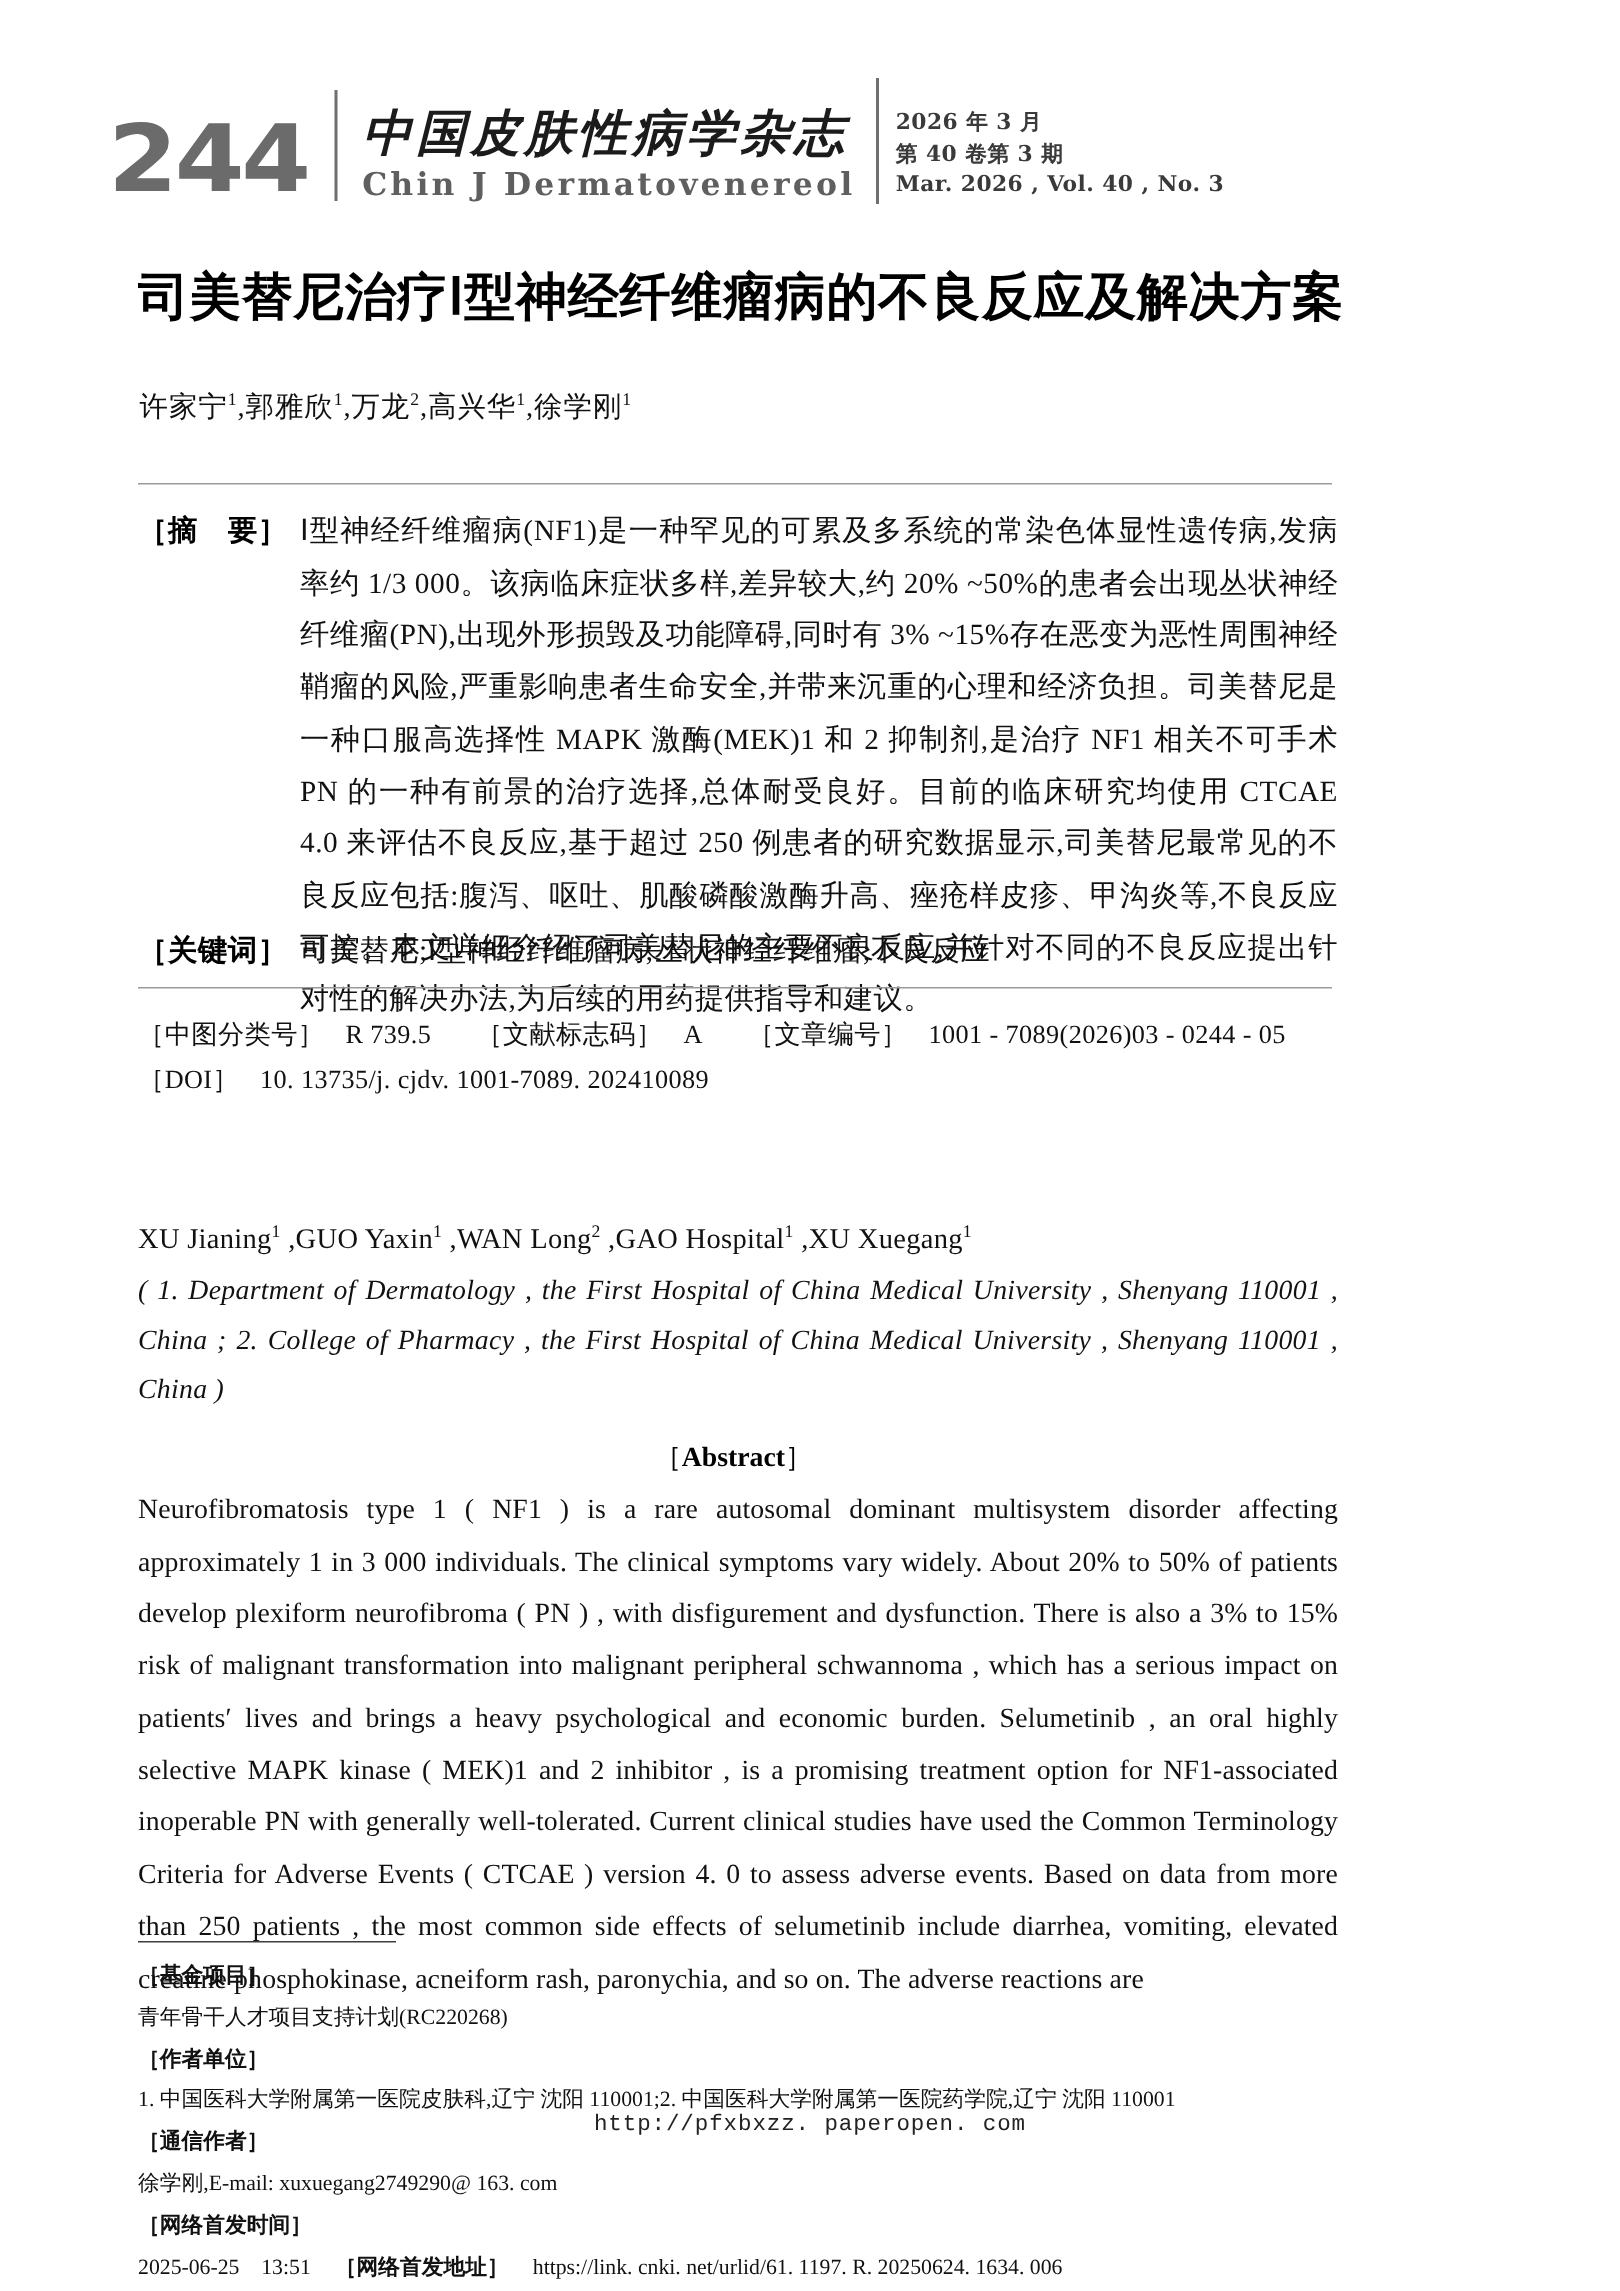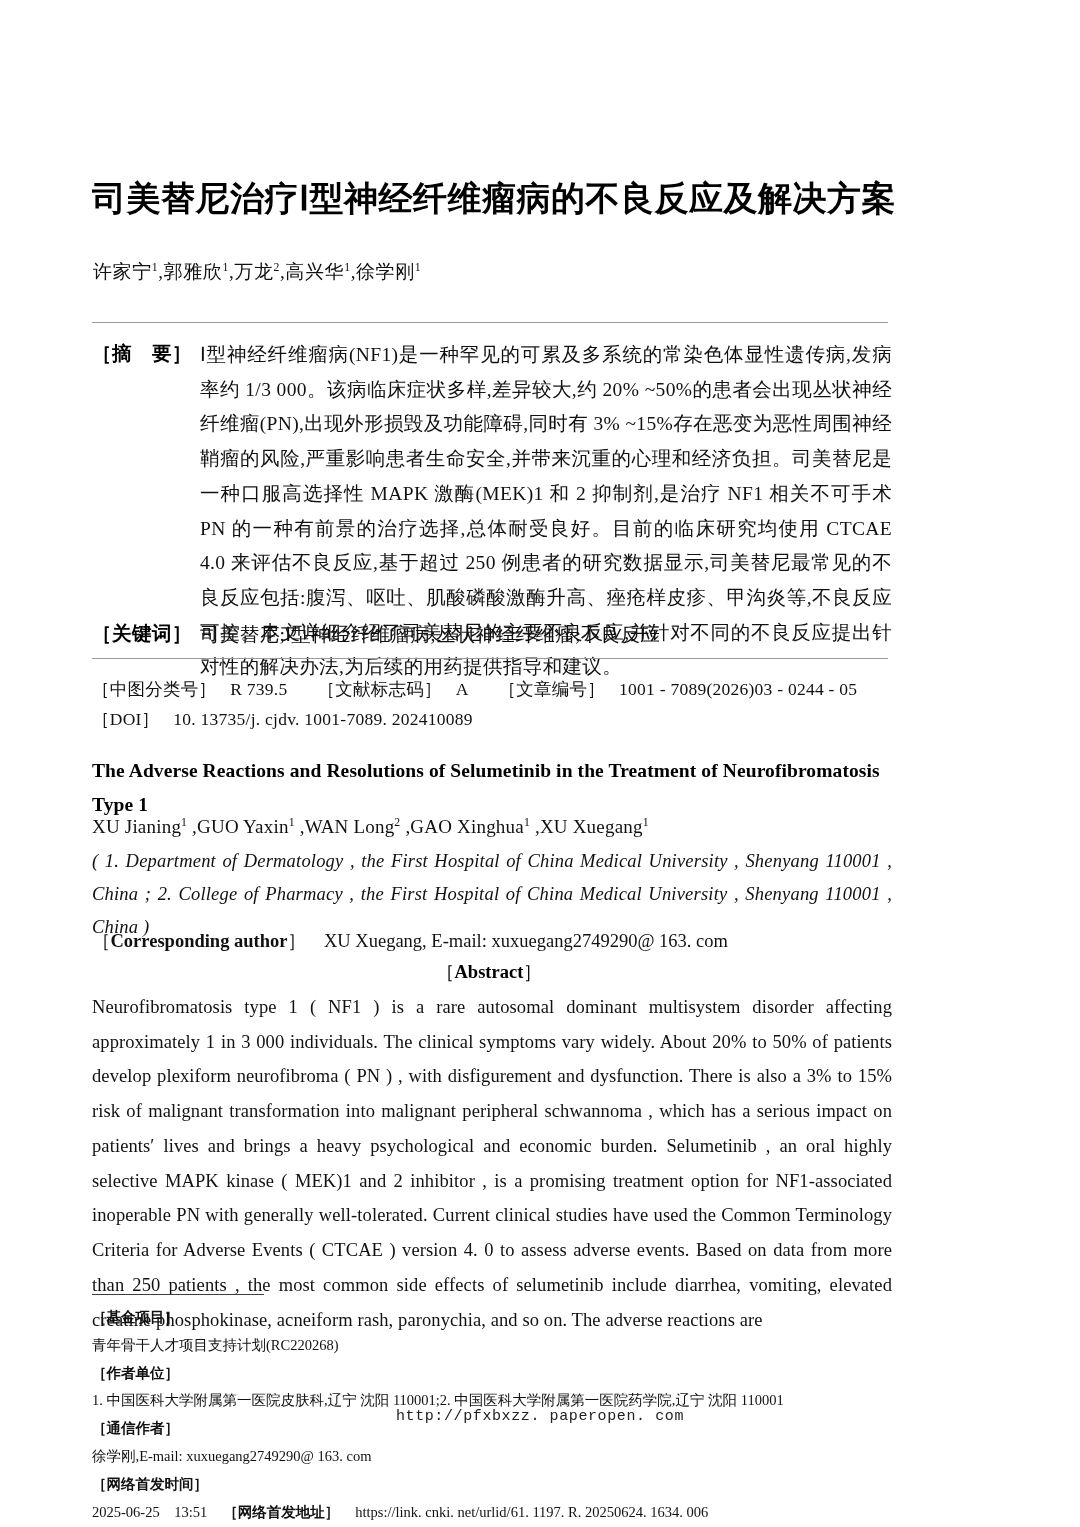--- a/index.html
+++ b/index.html
@@ -320,20 +320,33 @@
     font-size: 15px;
     letter-spacing: 0.6px;
     color: #222222;
   }
 </style>
 </head>
 <body>
 
 <div class="page">
 
+  <div class="masthead">
+    <div class="page-number">244</div>
+    <div class="masthead-rule"></div>
+    <div class="journal-block">
+      <div class="journal-cn">中国皮肤性病学杂志</div>
+      <div class="journal-en">Chin J Dermatovenereol</div>
+    </div>
+    <div class="issue-block">
+      <div class="issue-line">2026 年 3 月</div>
+      <div class="issue-line">第 40 卷第 3 期</div>
+      <div class="issue-line">Mar. 2026 , Vol. 40 , No. 3</div>
+    </div>
+  </div>
 
   <h1 class="title-cn">司美替尼治疗Ⅰ型神经纤维瘤病的不良反应及解决方案</h1>
   <div class="authors-cn"><span>许家宁</span><sup>1</sup>,<span>郭雅欣</span><sup>1</sup>,<span>万龙</span><sup>2</sup>,<span>高兴华</span><sup>1</sup>,<span>徐学刚</span><sup>1</sup></div>
 
   <div class="rule rule-top"></div>
 
   <div class="abs-cn">
     <div class="label-cn">［摘　要］</div>
     <div class="abs-cn-body">Ⅰ型神经纤维瘤病(NF1)是一种罕见的可累及多系统的常染色体显性遗传病,发病率约 1/3 000。该病临床症状多样,差异较大,约 20% ~50%的患者会出现丛状神经纤维瘤(PN),出现外形损毁及功能障碍,同时有 3% ~15%存在恶变为恶性周围神经鞘瘤的风险,严重影响患者生命安全,并带来沉重的心理和经济负担。司美替尼是一种口服高选择性 MAPK 激酶(MEK)1 和 2 抑制剂,是治疗 NF1 相关不可手术 PN 的一种有前景的治疗选择,总体耐受良好。目前的临床研究均使用 CTCAE 4.0 来评估不良反应,基于超过 250 例患者的研究数据显示,司美替尼最常见的不良反应包括:腹泻、呕吐、肌酸磷酸激酶升高、痤疮样皮疹、甲沟炎等,不良反应可控。本文详细介绍了司美替尼的主要不良反应,并针对不同的不良反应提出针对性的解决办法,为后续的用药提供指导和建议。</div>
   </div>
@@ -347,27 +360,23 @@
 
   <div class="codes">
     <div>
       <b>［中图分类号］</b><span class="gap-sm"></span><span>R 739.5</span><span class="gap-lg"></span><b>［文献标志码］</b><span class="gap-sm"></span><span>A</span><span class="gap-lg"></span><b>［文章编号］</b><span class="gap-sm"></span><span>1001 - 7089(2026)03 - 0244 - 05</span>
     </div>
     <div>
       <b>［DOI］</b><span class="gap-sm"></span><span>10. 13735/j. cjdv. 1001-7089. 202410089</span>
     </div>
   </div>
 
-  <div class="title-en">The Adverse Reactions and Resolutions of Selumetinib in the Treatment of Neurofibromatosis Type 1</div>
-  <div class="authors-en"><span>XU Jianing</span><sup>1</sup> ,<span>GUO Yaxin</span><sup>1</sup> ,<span>WAN Long</span><sup>2</sup> ,<span>GAO Xinghua</span><sup>1</sup> ,<span>XU Xuegang</span><sup>1</sup></div>
+  <div class="authors-en"><span>XU Jianing</span><sup>1</sup> ,<span>GUO Yaxin</span><sup>1</sup> ,<span>WAN Long</span><sup>2</sup> ,<span>GAO Hospital</span><sup>1</sup> ,<span>XU Xuegang</span><sup>1</sup></div>
   <div class="affil-en">( 1. Department of Dermatology , the First Hospital of China Medical University , Shenyang 110001 , China ; 2. College of Pharmacy , the First Hospital of China Medical University , Shenyang 110001 , China )</div>
 
-  <div class="corr-en">
-    ［<b>Corresponding author</b>］<span class="gap"></span><span>XU Xuegang, E-mail: xuxuegang2749290@ 163. com</span>
-  </div>
 
   <div class="abs-en">
     <div class="label-en">［<b>Abstract</b>］</div>
     <div class="abs-en-body">Neurofibromatosis type 1 ( NF1 ) is a rare autosomal dominant multisystem disorder affecting approximately 1 in 3 000 individuals. The clinical symptoms vary widely. About 20% to 50% of patients develop plexiform neurofibroma ( PN ) , with disfigurement and dysfunction. There is also a 3% to 15% risk of malignant transformation into malignant peripheral schwannoma , which has a serious impact on patients′ lives and brings a heavy psychological and economic burden. Selumetinib , an oral highly selective MAPK kinase ( MEK)1 and 2 inhibitor , is a promising treatment option for NF1-associated inoperable PN with generally well-tolerated. Current clinical studies have used the Common Terminology Criteria for Adverse Events ( CTCAE ) version 4. 0 to assess adverse events. Based on data from more than 250 patients , the most common side effects of selumetinib include diarrhea, vomiting, elevated creatine phosphokinase, acneiform rash, paronychia, and so on. The adverse reactions are</div>
   </div>
 
   <div class="rule-foot"></div>
   <div class="footnotes">
     <div class="fn-row">
       <span class="fn-label">［基金项目］</span>

